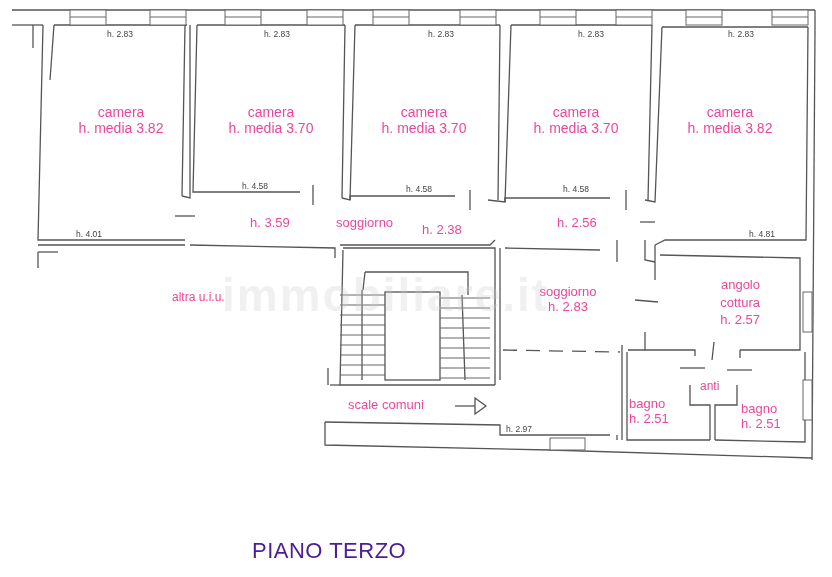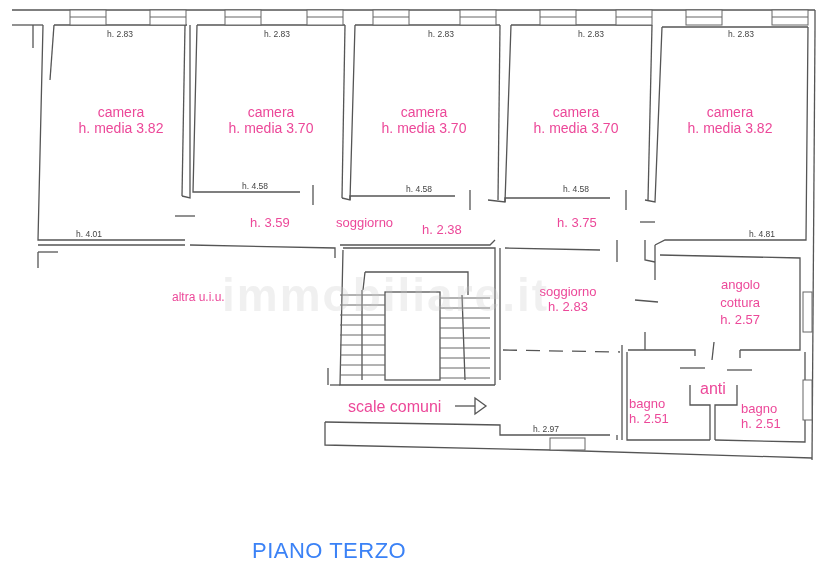--- a/index.html
+++ b/index.html
@@ -7,21 +7,21 @@
          font-family: "Liberation Sans", "DejaVu Sans", sans-serif; }
   #plan { position: absolute; left: 0; top: 0; width: 832px; height: 577px; }
   .wall { fill: none; stroke: #555; stroke-width: 1.3; }
   .wall-thin { fill: none; stroke: #666; stroke-width: 1; }
   .dash { fill: none; stroke: #555; stroke-width: 1.3; stroke-dasharray: 14 9; }
   .win { fill: #fff; stroke: #666; stroke-width: 1; }
   .lbl { position: absolute; color: #ec4899; text-align: center; white-space: nowrap; line-height: 1.15; }
   .lbl.room { font-size: 14px; }
   .lbl.small { font-size: 8.5px; color: #444; }
   .lbl.mid { font-size: 13px; }
-  .title { position: absolute; left: 252px; top: 538px; font-size: 22px; color: #3b82f6; letter-spacing: 0.5px; }
+  .title { position: absolute; left: 252px; top: 538px; font-size: 22px; color: #4c1d95; letter-spacing: 0.5px; }
   .watermark { position: absolute; left: 222px; top: 268px; font-size: 46px; color: rgba(200,200,200,0.28);
                font-weight: bold; letter-spacing: 2px; pointer-events: none; }
 </style>
 </head>
 <body>
 
 <svg id="plan" viewBox="0 0 832 577" xmlns="http://www.w3.org/2000/svg">
 
   <g>
     <line class="wall" x1="12" y1="10" x2="815" y2="10"></line>
@@ -207,43 +207,43 @@
 <div class="lbl small" style="left:728px;top:30px;">h. 2.83</div>
 <div class="lbl room" style="left:670px;top:104px;width:120px;">
   <div>camera</div>
   <div>h. media 3.82</div>
 </div>
 <div class="lbl small" style="left:749px;top:230px;">h. 4.81</div>
 
 <div class="lbl mid" style="left:250px;top:216px;">h. 3.59</div>
 <div class="lbl mid" style="left:336px;top:216px;">soggiorno</div>
 <div class="lbl mid" style="left:422px;top:216px;margin-top:7px;">h. 2.38</div>
-<div class="lbl mid" style="left:557px;top:216px;">h. 3.75</div>
+<div class="lbl mid" style="left:557px;top:216px;">h. 2.56</div>
 
 <div class="lbl" style="left:172px;top:291px;font-size:12px;text-align:right;">altra u.i.u.</div>
 
 <div class="lbl mid" style="left:518px;top:285px;width:100px;">
   <div>soggiorno</div>
   <div>h. 2.83</div>
 </div>
 
 <div class="lbl mid" style="left:670px;top:276px;width:90px;line-height:1.35;text-align:right;">
   <div>angolo</div>
   <div>cottura</div>
   <div>h. 2.57</div>
 </div>
 
-<div class="lbl" style="left:700px;top:380px;font-size:16px;">anti</div>
+<div class="lbl" style="left:700px;top:380px;font-size:12px;">anti</div>
 
 <div class="lbl mid" style="left:629px;top:397px;text-align:left;">
   <div>bagno</div>
   <div>h. 2.51</div>
 </div>
 <div class="lbl mid" style="left:741px;top:402px;text-align:left;">
   <div>bagno</div>
   <div>h. 2.51</div>
 </div>
 
-<div class="lbl" style="left:348px;top:398px;font-size:16px;">scale comuni</div>
-
-<div class="lbl small" style="left:506px;top:425px;margin-left:27px;">h. 2.97</div>
+<div class="lbl" style="left:348px;top:398px;font-size:13px;">scale comuni</div>
+
+<div class="lbl small" style="left:506px;top:425px;">h. 2.97</div>
 
 <div class="title">PIANO TERZO</div>
 
 </body></html>

